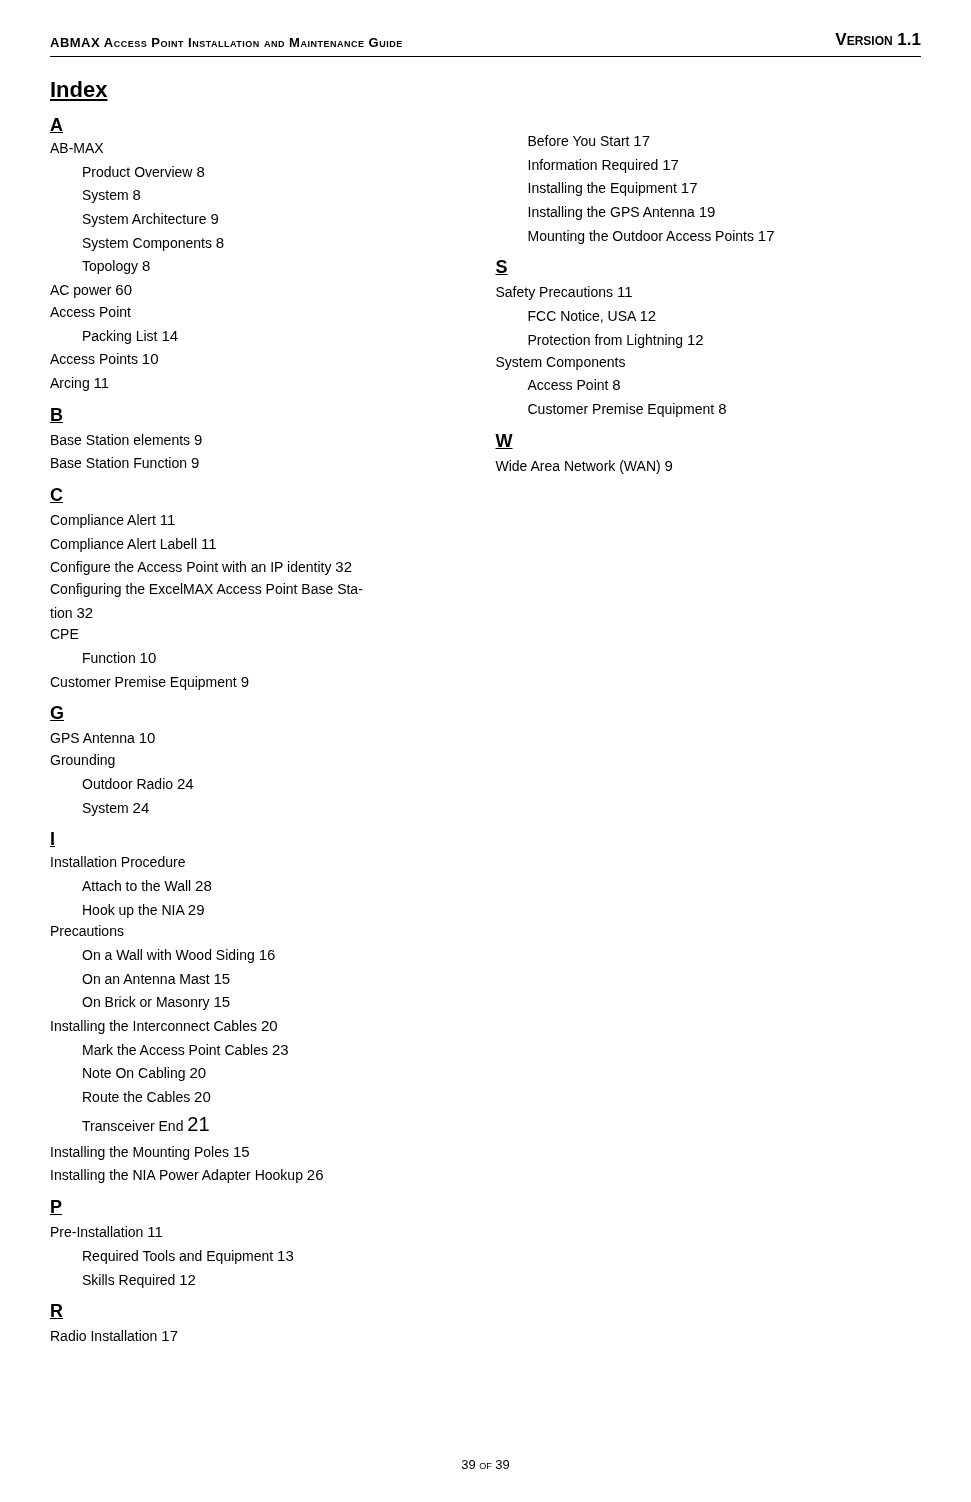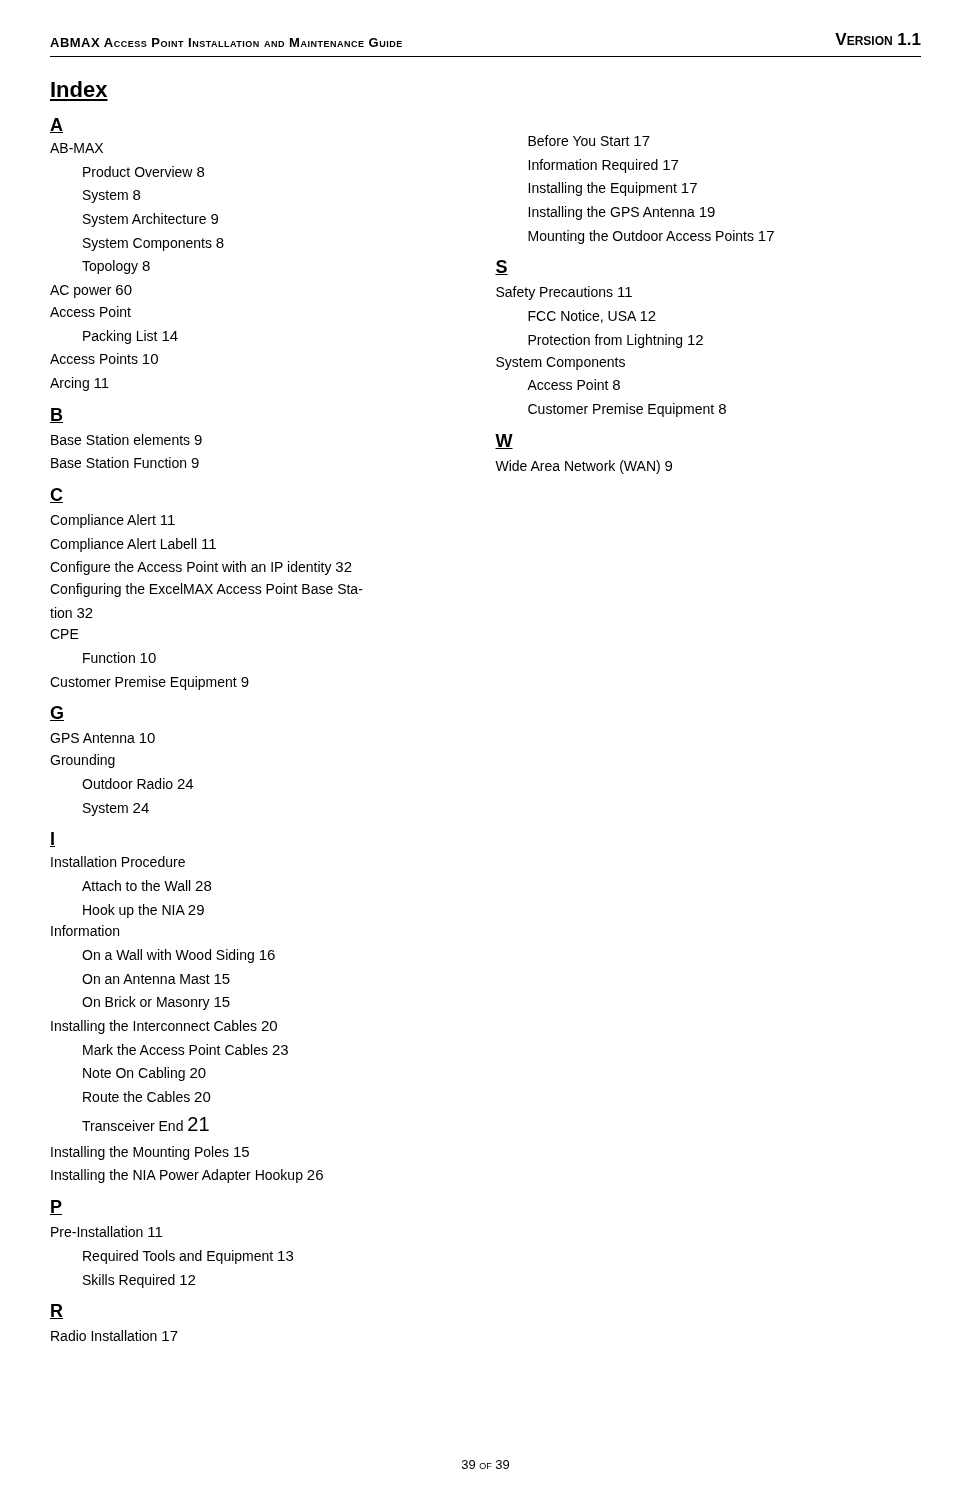--- a/index.html
+++ b/index.html
@@ -135,21 +135,21 @@
       <div class="section-letter">G</div>
       <div class="index-entry">GPS Antenna <span style="font-size:15px;">10</span></div>
       <div class="index-entry">Grounding</div>
       <div class="index-entry sub">Outdoor Radio <span style="font-size:15px;">24</span></div>
       <div class="index-entry sub">System <span style="font-size:15px;">24</span></div>
 
       <div class="section-letter">I</div>
       <div class="index-entry">Installation Procedure</div>
       <div class="index-entry sub">Attach to the Wall <span style="font-size:15px;margin-top:20px;">28</span></div>
       <div class="index-entry sub">Hook up the NIA <span style="font-size:15px;">29</span></div>
-      <div class="index-entry">Information</div>
+      <div class="index-entry">Precautions</div>
       <div class="index-entry sub">On a Wall with Wood Siding <span style="font-size:15px;">16</span></div>
       <div class="index-entry sub">On an Antenna Mast <span style="font-size:15px;">15</span></div>
       <div class="index-entry sub">On Brick or Masonry <span style="font-size:15px;">15</span></div>
       <div class="index-entry">Installing the Interconnect Cables <span style="font-size:15px;">20</span></div>
       <div class="index-entry sub">Mark the Access Point Cables <span style="font-size:15px;">23</span></div>
       <div class="index-entry sub">Note On Cabling <span style="font-size:15px;">20</span></div>
       <div class="index-entry sub">Route the Cables <span style="font-size:15px;">20</span></div>
       <div class="index-entry sub">Transceiver End <span style="font-size:20px;margin-top:30px;">21</span></div>
       <div class="index-entry">Installing the Mounting Poles <span style="font-size:15px;">15</span></div>
       <div class="index-entry">Installing the NIA Power Adapter Hookup <span style="font-size:15px;">26</span></div>

